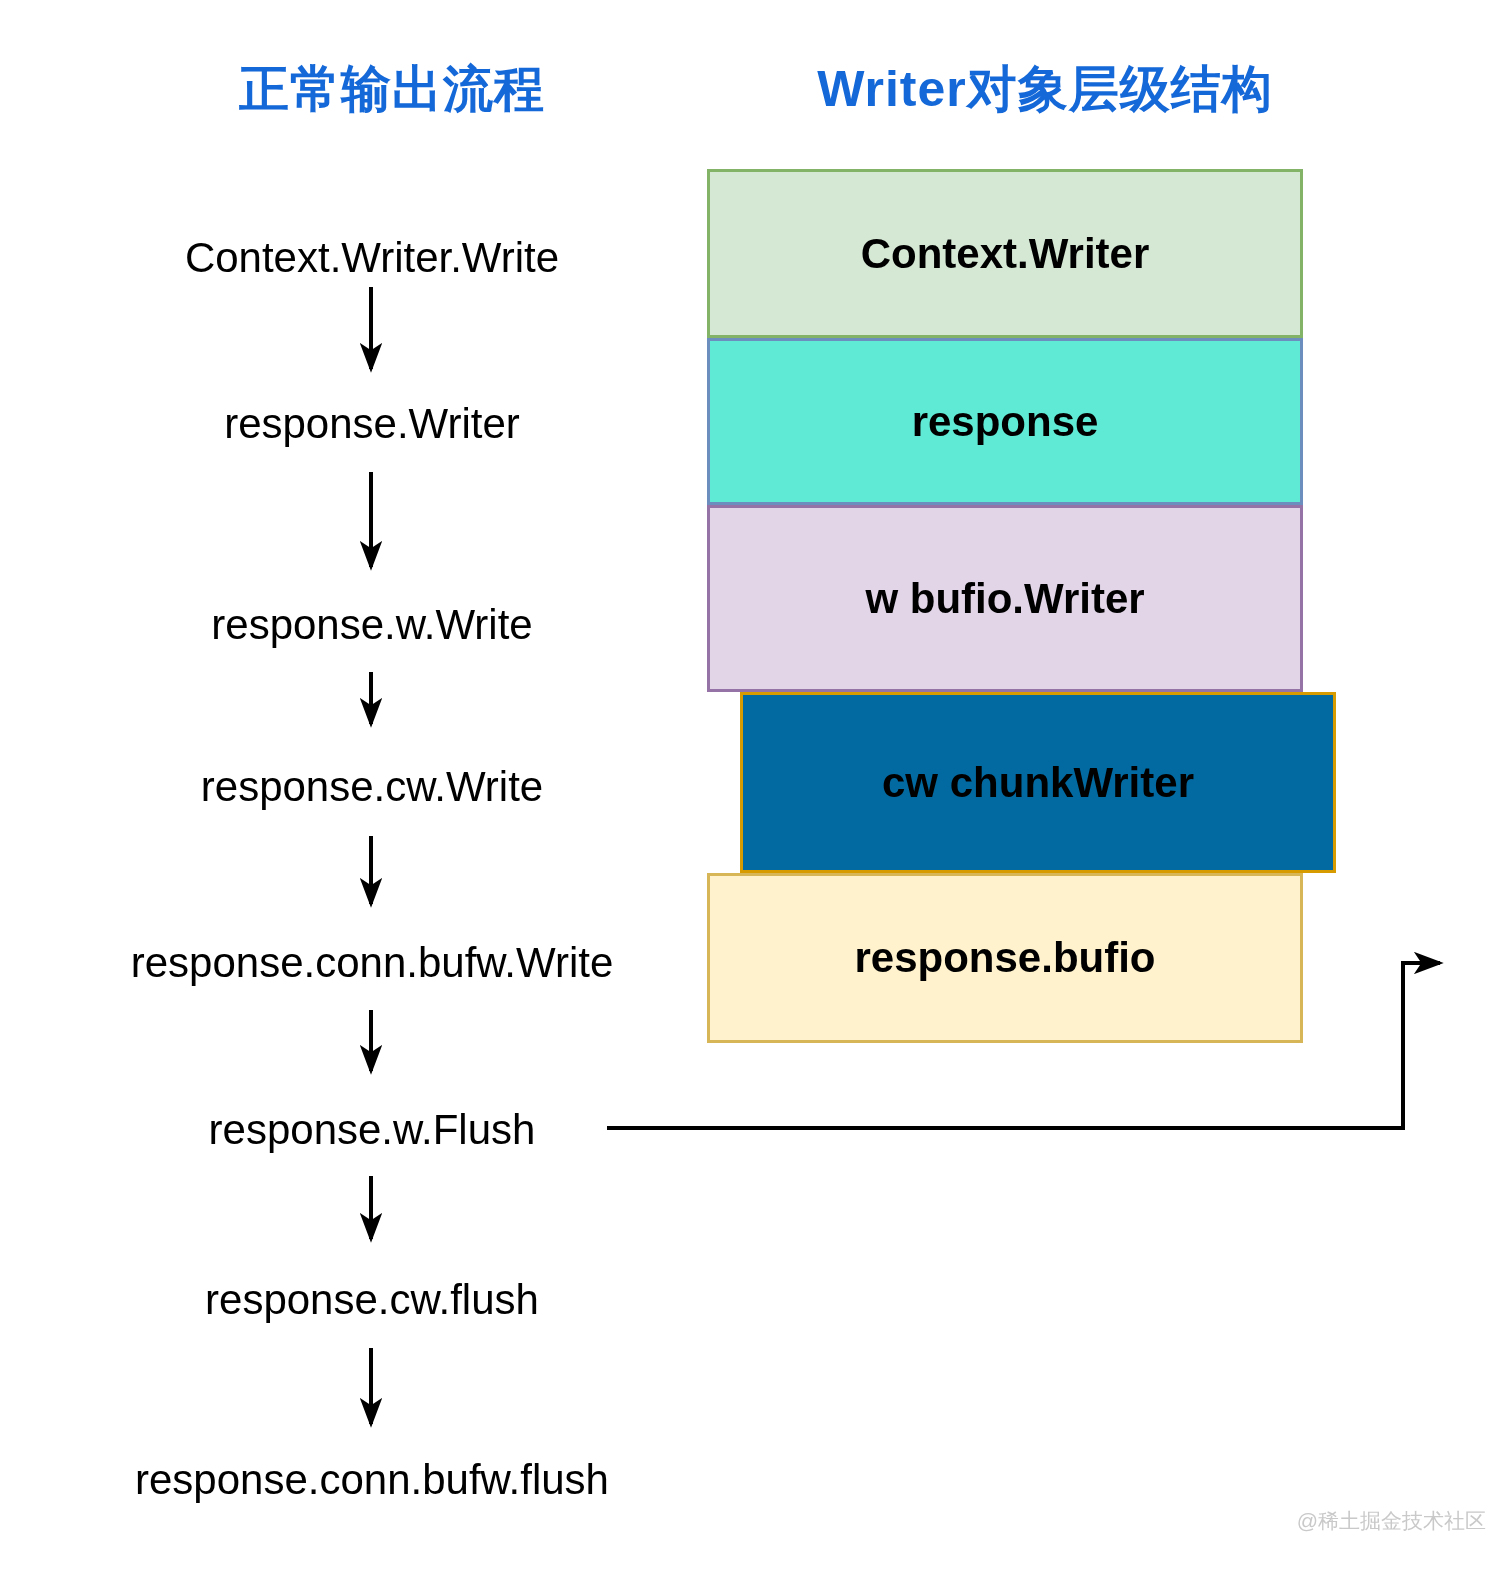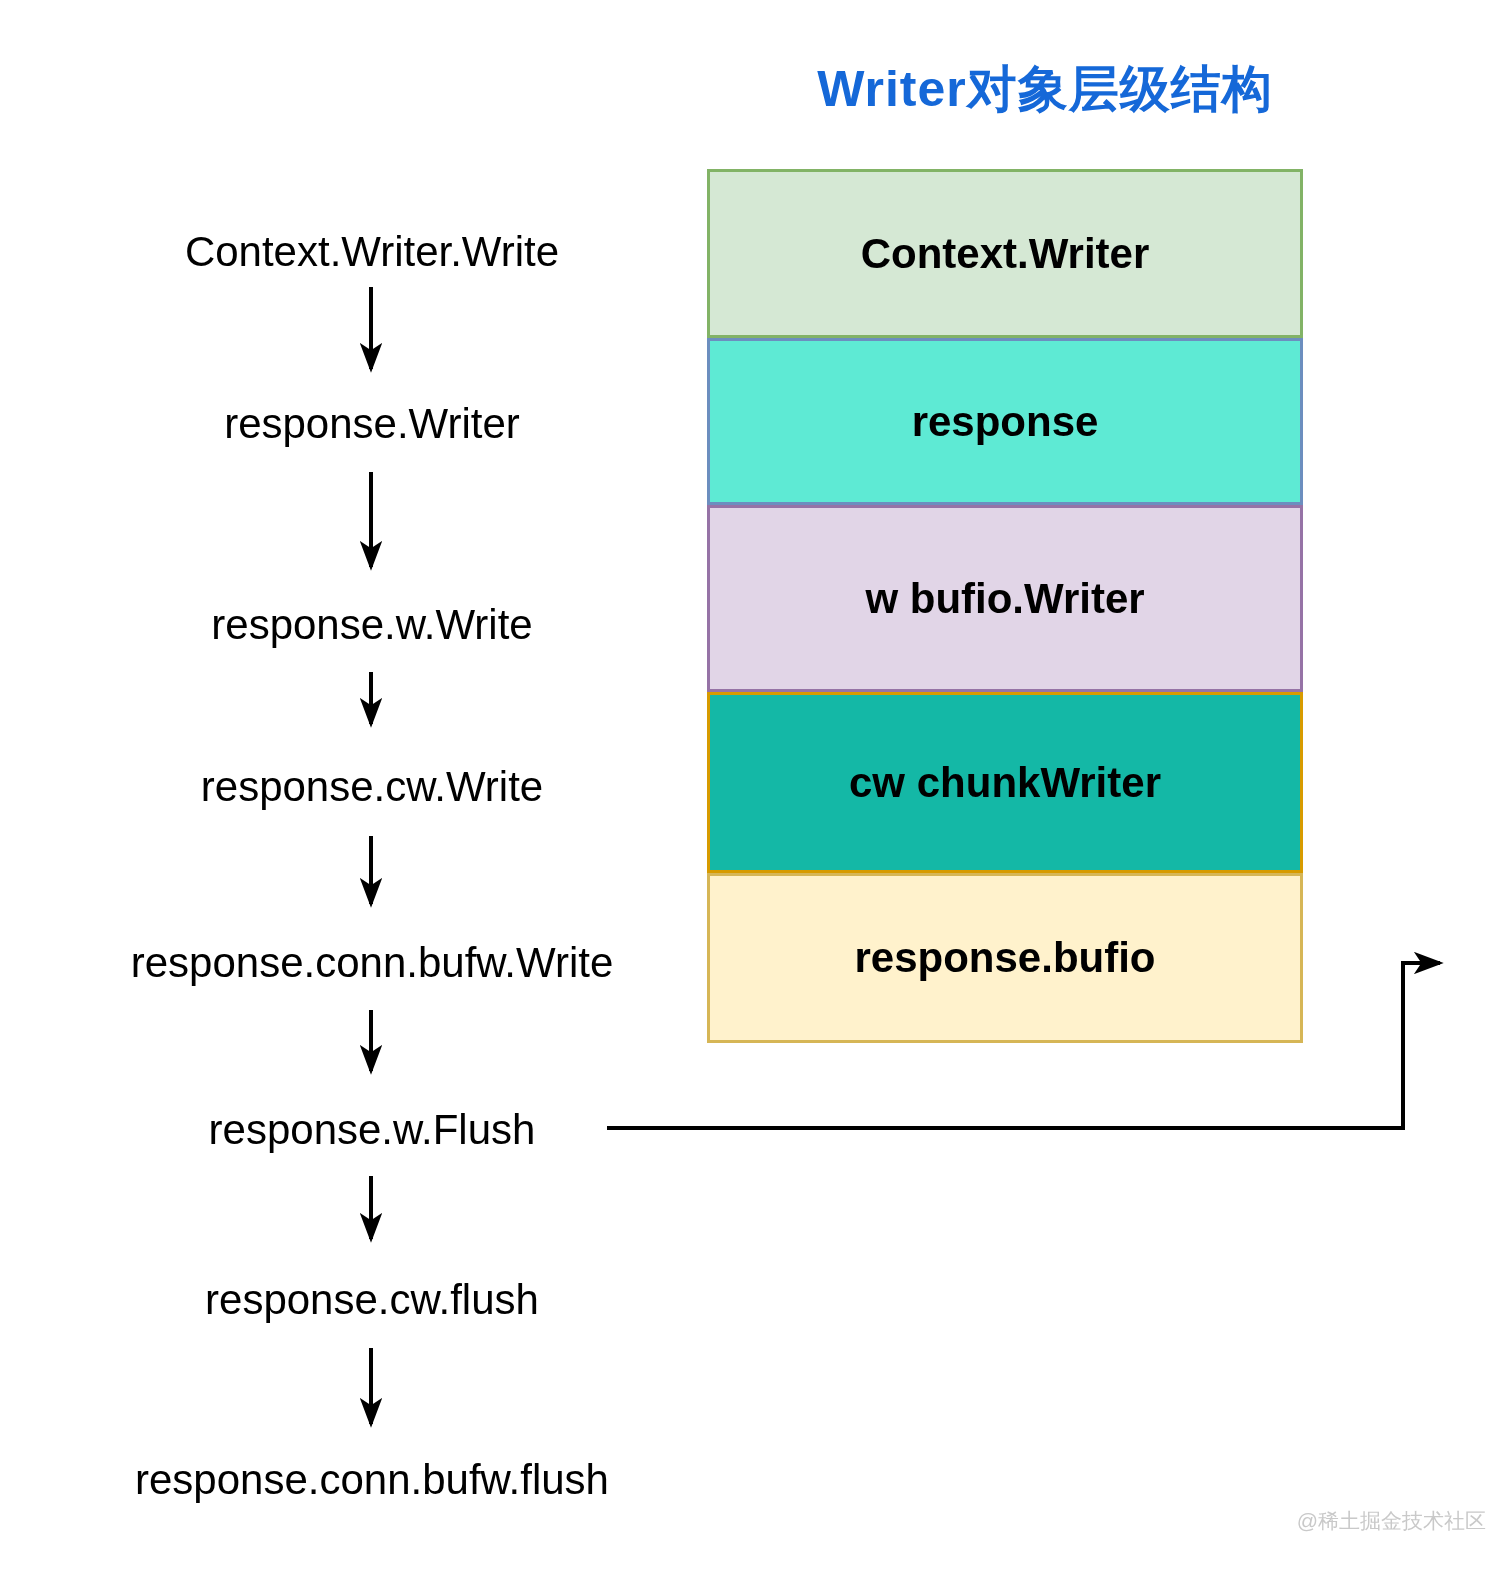--- a/index.html
+++ b/index.html
@@ -37,21 +37,21 @@
     position: absolute;
     left: 0;
     width: 744px;
     height: 62px;
     line-height: 62px;
     text-align: center;
     font-size: 42px;
     color: #000000;
     white-space: nowrap;
   }
-  .step-0 { top: 221px; }
+  .step-0 { top: 227px; }
   .step-1 { top: 393px; }
   .step-2 { top: 594px; }
   .step-3 { top: 756px; }
   .step-4 { top: 932px; }
   .step-5 { top: 1099px; }
   .step-6 { top: 1269px; }
   .step-7 { top: 1449px; }
 
   
   .layer-box {
@@ -64,21 +64,21 @@
     align-items: center;
     justify-content: center;
     font-size: 42px;
     font-weight: 700;
     color: #000000;
     white-space: nowrap;
   }
   .layer-0 { top: 169px; height: 169px; background: #d5e8d4; border-color: #82b366; }
   .layer-1 { top: 338px; height: 167px; background: #5eead4; border-color: #6c8ebf; }
   .layer-2 { top: 505px; height: 187px; background: #e1d5e7; border-color: #9673a6; }
-  .layer-3 { top: 692px; height: 181px; background: #14b8a6; border-color: #d79b00; }
+  .layer-3 { top: 692px; height: 181px; background: #0369a1; border-color: #d79b00; margin-left: 33px; }
   .layer-4 { top: 873px; height: 170px; background: #fff2cc; border-color: #d6b656; }
 
   
   #arrow-layer {
     position: absolute;
     left: 0;
     top: 0;
     width: 1512px;
     height: 1569px;
     pointer-events: none;
@@ -92,20 +92,21 @@
     font-size: 21px;
     color: #c9c9c9;
     white-space: nowrap;
   }
 </style>
 </head>
 <body>
 
 <div id="canvas">
 
+  <div id="left-title" class="col-title">正常输出流程</div>
   <div id="right-title" class="col-title">Writer对象层级结构</div>
 
   <div class="flow-step step-0">Context.Writer.Write</div>
   <div class="flow-step step-1">response.Writer</div>
   <div class="flow-step step-2">response.w.Write</div>
   <div class="flow-step step-3">response.cw.Write</div>
   <div class="flow-step step-4">response.conn.bufw.Write</div>
   <div class="flow-step step-5">response.w.Flush</div>
   <div class="flow-step step-6">response.cw.flush</div>
   <div class="flow-step step-7">response.conn.bufw.flush</div>

